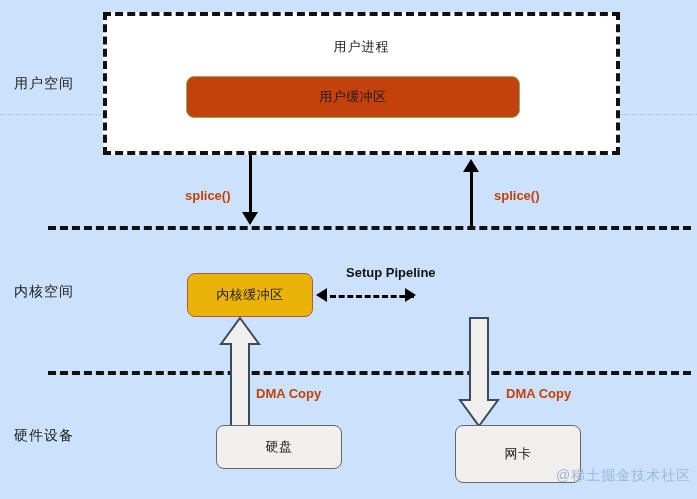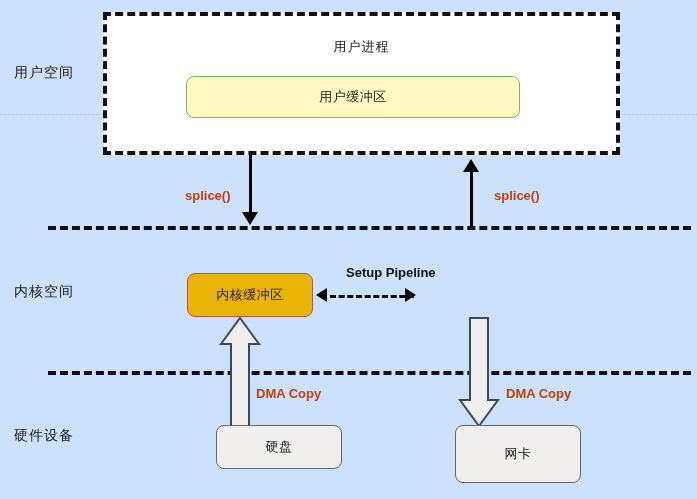--- a/index.html
+++ b/index.html
@@ -58,21 +58,21 @@
     box-sizing:border-box;
     border-radius:8px;
     display:flex;
     align-items:center;
     justify-content:center;
     font-size:13px;
     color:#1a1a1a;
     letter-spacing:.5px;
     text-align:center;
   }
-  .node-green{ background:#fef9c3; border:1px solid #82b366;text-align:right; }
+  .node-green{ background:#c2410c; border:1px solid #82b366;text-align:right; }
   .node-red  { background:#eab308; border:1px solid #b85450; }
   .node-gray { background:#f0efed; border:1px solid #666666;margin-left:39px; }
 
   
   .thin-arrow-line{
     width:3px;
     background:#000000;
   }
   .tri-down{
     width:0;height:0;
@@ -131,21 +131,21 @@
   svg{display:block;overflow:visible;}
 </style>
 </head>
 <body>
 
 <div id="canvas">
 
   <div class="abs faint-line" style="left:0;top:114px;width:105px;"></div>
   <div class="abs faint-line" style="left:619px;top:114px;width:78px;"></div>
 
-  <div class="abs zone-label" style="left:14px;top:64px;">用户空间</div>
+  <div class="abs zone-label" style="left:14px;top:75px;">用户空间</div>
 
   <div class="abs zone-label" style="left:14px;top:283px;">内核空间</div>
 
   <div class="abs zone-label" style="left:14px;top:427px;">硬件设备</div>
 
   <div class="abs proc-box" style="left:103px;top:12px;width:517px;height:143px;">
     <div class="proc-title">用户进程</div>
   </div>
 
   <div class="abs node node-green" style="left:186px;top:76px;width:334px;height:42px;">用户缓冲区</div>
@@ -177,14 +177,15 @@
 
   <svg class="abs" style="left:457px;top:316px;" width="46" height="112">
     <polygon points="22,110 41,84 31,84 31,2 13,2 13,84 3,84" fill="#f0efed" stroke="#3b4a5a" stroke-width="2"></polygon>
   </svg>
   <div class="abs caption" style="left:506px;top:386px;">DMA Copy</div>
 
   <div class="abs node node-gray" style="left:177px;top:425px;width:126px;height:44px;">硬盘</div>
 
   <div class="abs node node-gray" style="left:416px;top:425px;width:126px;height:58px;">网卡</div>
 
+  <div class="abs watermark" style="left:556px;top:467px;">@稀土掘金技术社区</div>
 
 </div>
 
 </body></html>

